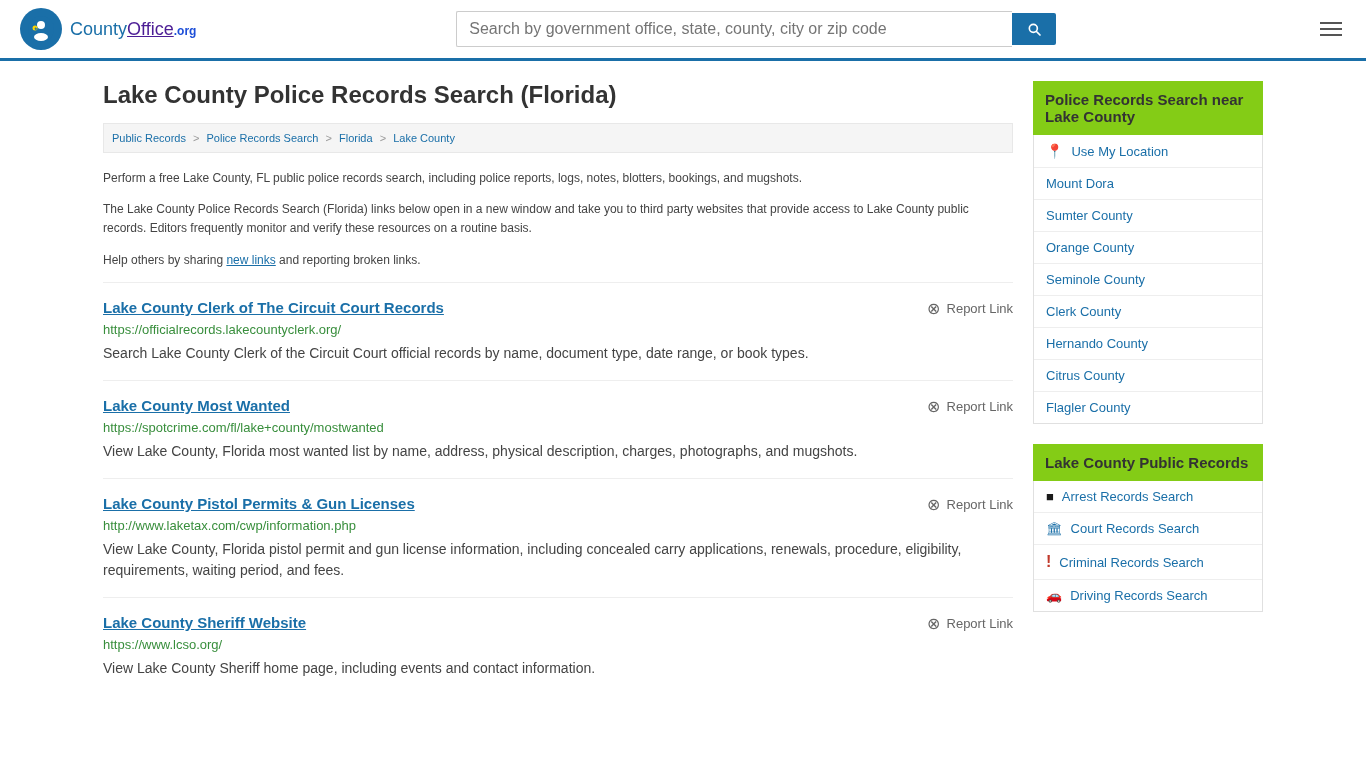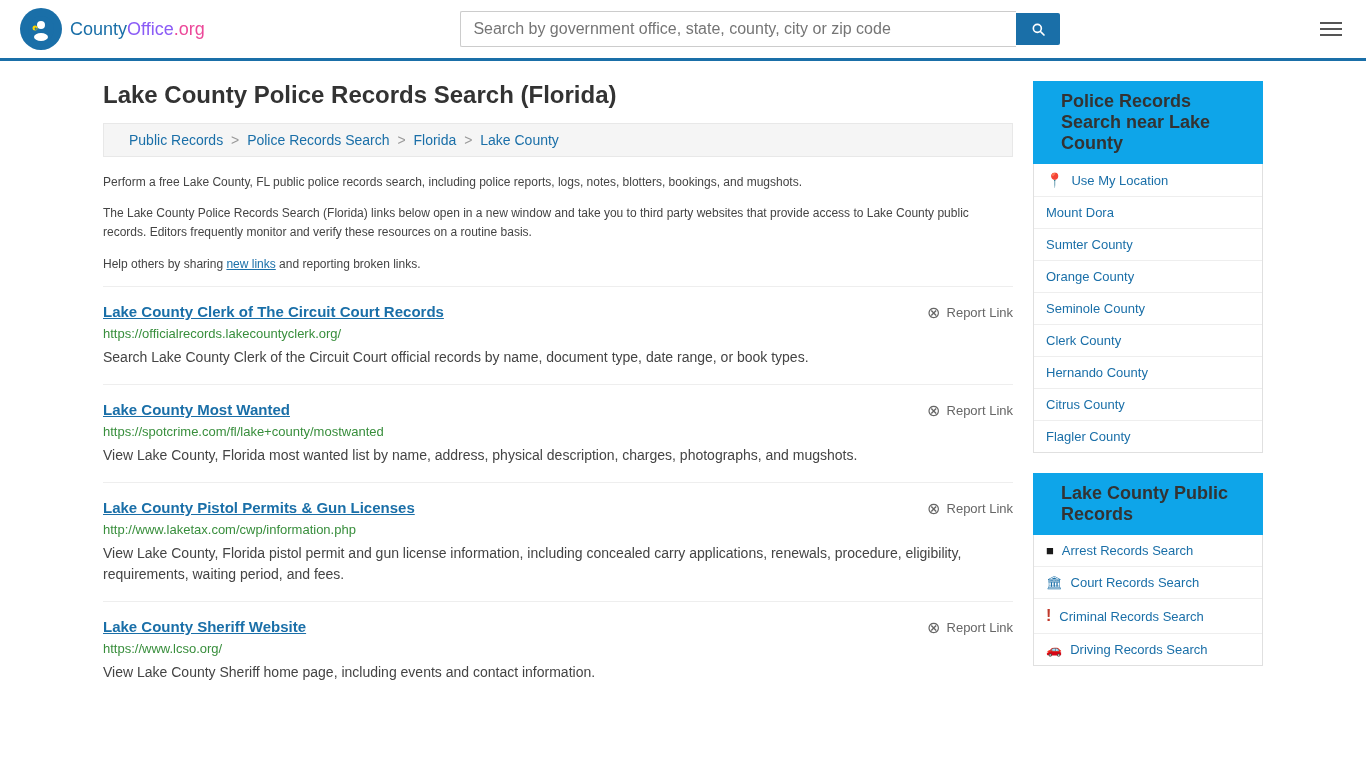--- a/index.html
+++ b/index.html
@@ -16,21 +16,21 @@
     }
     #logo-area { display: flex; align-items: center; gap: 8px; }
     #logo-circle {
       width: 42px; height: 42px; border-radius: 50%;
       background: #1a6fa8;
       display: flex; align-items: center; justify-content: center;
       color: #fff; font-size: 18px; font-weight: bold;
     }
     #logo-text { font-size: 18px; color: #333; }
     #logo-text span { color: #1a6fa8; }
-    #logo-text .org { color: #ec4899; font-size: 18px; }
+    #logo-text .org { color: #1d4ed8; font-size: 12px; font-weight: bold; }
 
     #search-area { display: flex; align-items: center; flex: 1; max-width: 600px; margin: 0 40px; }
     #search-input {
       flex: 1; padding: 8px 12px; border: 1px solid #ccc;
       border-right: none; font-size: 16px; color: #999; outline: none;
       border-radius: 2px 0 0 2px;
     }
     #search-btn {
       background: #1a6fa8; border: none; padding: 8px 14px;
       cursor: pointer; border-radius: 0 2px 2px 0;
@@ -46,22 +46,22 @@
     
     #main { display: flex; max-width: 1200px; margin: 0 auto; padding: 20px; gap: 20px; }
     #content { flex: 1; max-width: 920px; }
     #sidebar { width: 230px; flex-shrink: 0; }
 
     
     #page-title { font-size: 24px; font-weight: bold; color: #333; margin-bottom: 14px; }
 
     
     #breadcrumb {
-      background: #f5f5f5; padding: 8px 25px;
-      font-size: 14px; color: #666; margin-bottom: 16px;
+      background: #f5f5f5; padding: 8px 8px;
+      font-size: 11px; color: #666; margin-bottom: 16px;
       border: 1px solid #e8e8e8;
     }
     #breadcrumb a { color: #1a6fa8; text-decoration: none; }
     #breadcrumb span { color: #999; margin: 0 4px; }
 
     
     .desc-text { font-size: 12px; color: #444; line-height: 1.6; margin-bottom: 12px; }
     .desc-text a { color: #1a6fa8; text-decoration: underline; }
 
     
@@ -69,22 +69,22 @@
     .result-header { display: flex; align-items: flex-start; justify-content: space-between; margin-bottom: 4px; }
     .result-title { font-size: 15px; font-weight: bold; color: #1a6fa8; cursor: pointer; }
     .report-link { display: flex; align-items: center; gap: 6px; color: #666; font-size: 13px; cursor: pointer; white-space: nowrap; flex-shrink: 0; margin-left: 12px; }
     .report-link-icon { font-size: 16px; }
     .result-url { color: #388e3c; font-size: 13px; margin-bottom: 6px; }
     .result-desc { font-size: 14px; color: #444; line-height: 1.5; }
 
     
     .sidebar-section { margin-bottom: 20px; }
     .sidebar-heading {
-      background: #0ea5e9; padding: 10px 28px;
-      font-size: 18px; font-weight: bold; color: #333;
+      background: #84cc16; padding: 10px 12px;
+      font-size: 15px; font-weight: bold; color: #333;
       margin-bottom: 0;
     }
     .sidebar-list { border: 1px solid #e0e0e0; border-top: none; }
     .sidebar-item {
       padding: 8px 12px; border-bottom: 1px solid #eee;
       display: flex; align-items: center; gap: 8px;
     }
     .sidebar-item:last-child { border-bottom: none; }
     .sidebar-item a { color: #1a6fa8; text-decoration: none; font-size: 13px; }
     .sidebar-icon { font-size: 14px; color: #555; flex-shrink: 0; }
@@ -103,21 +103,21 @@
     <div id="logo-circle">
       <svg width="28" height="28" viewBox="0 0 28 28" fill="none">
         <circle cx="14" cy="14" r="13" fill="#1a6fa8"></circle>
         <circle cx="14" cy="10" r="4" fill="white"></circle>
         <ellipse cx="14" cy="22" rx="7" ry="4" fill="white"></ellipse>
         <circle cx="8" cy="13" r="2.5" fill="#ffd700"></circle>
         <text x="7" y="14.5" fill="#1a6fa8" font-size="4" font-weight="bold">★</text>
       </svg>
     </div>
     <div id="logo-text">
-      <span>County</span><span style="color:#8b5cf6;">Office</span><span class="org">.org</span>
+      <span>County</span><span style="color:#4c1d95;text-decoration:underline;">Office</span><span class="org">.org</span>
     </div>
   </div>
 
   <div id="search-area">
     <input id="search-input" type="text" placeholder="Search by government office, state, county, city or zip code" style="">
     <button id="search-btn">
       <svg viewBox="0 0 24 24">
           <path d="M21 21l-4.35-4.35M17 11A6 6 0 1 1 5 11a6 6 0 0 1 12 0z" stroke="white" stroke-width="2.5" fill="none" stroke-linecap="round"></path>
         </svg>
     </button>

